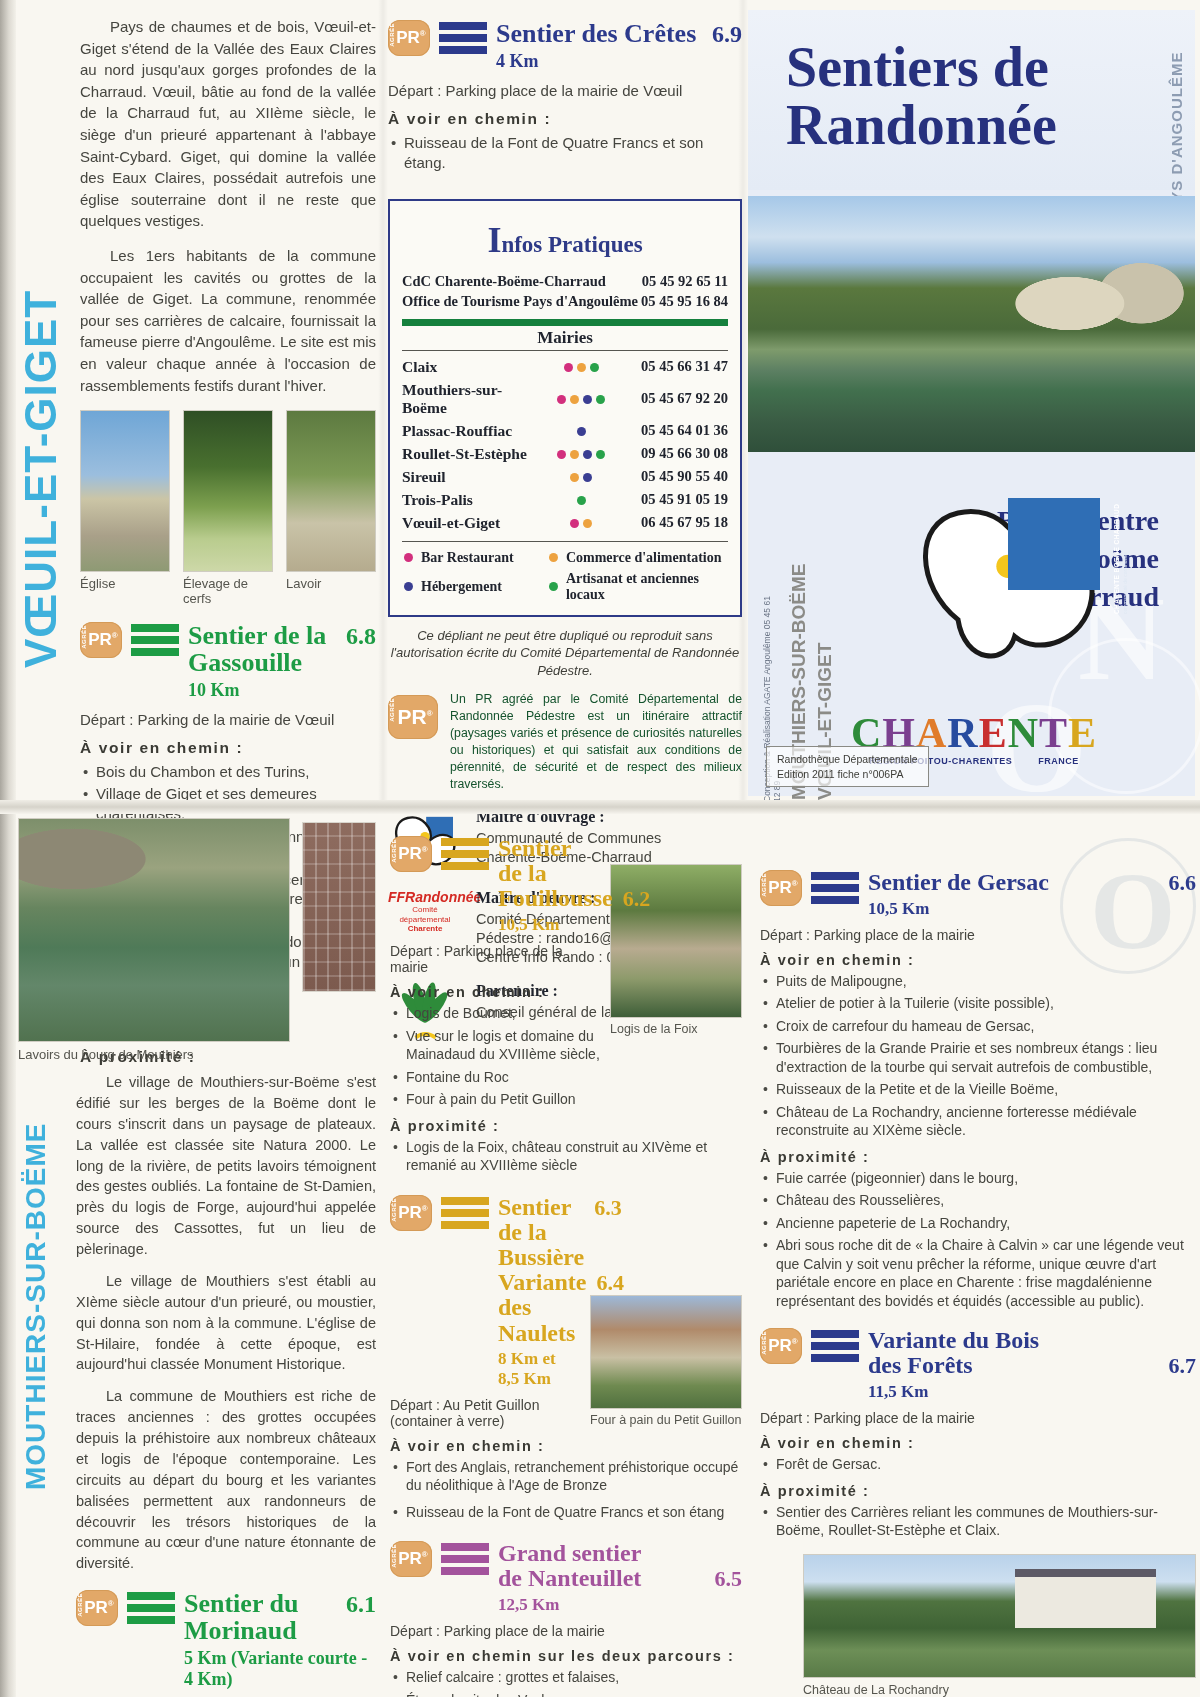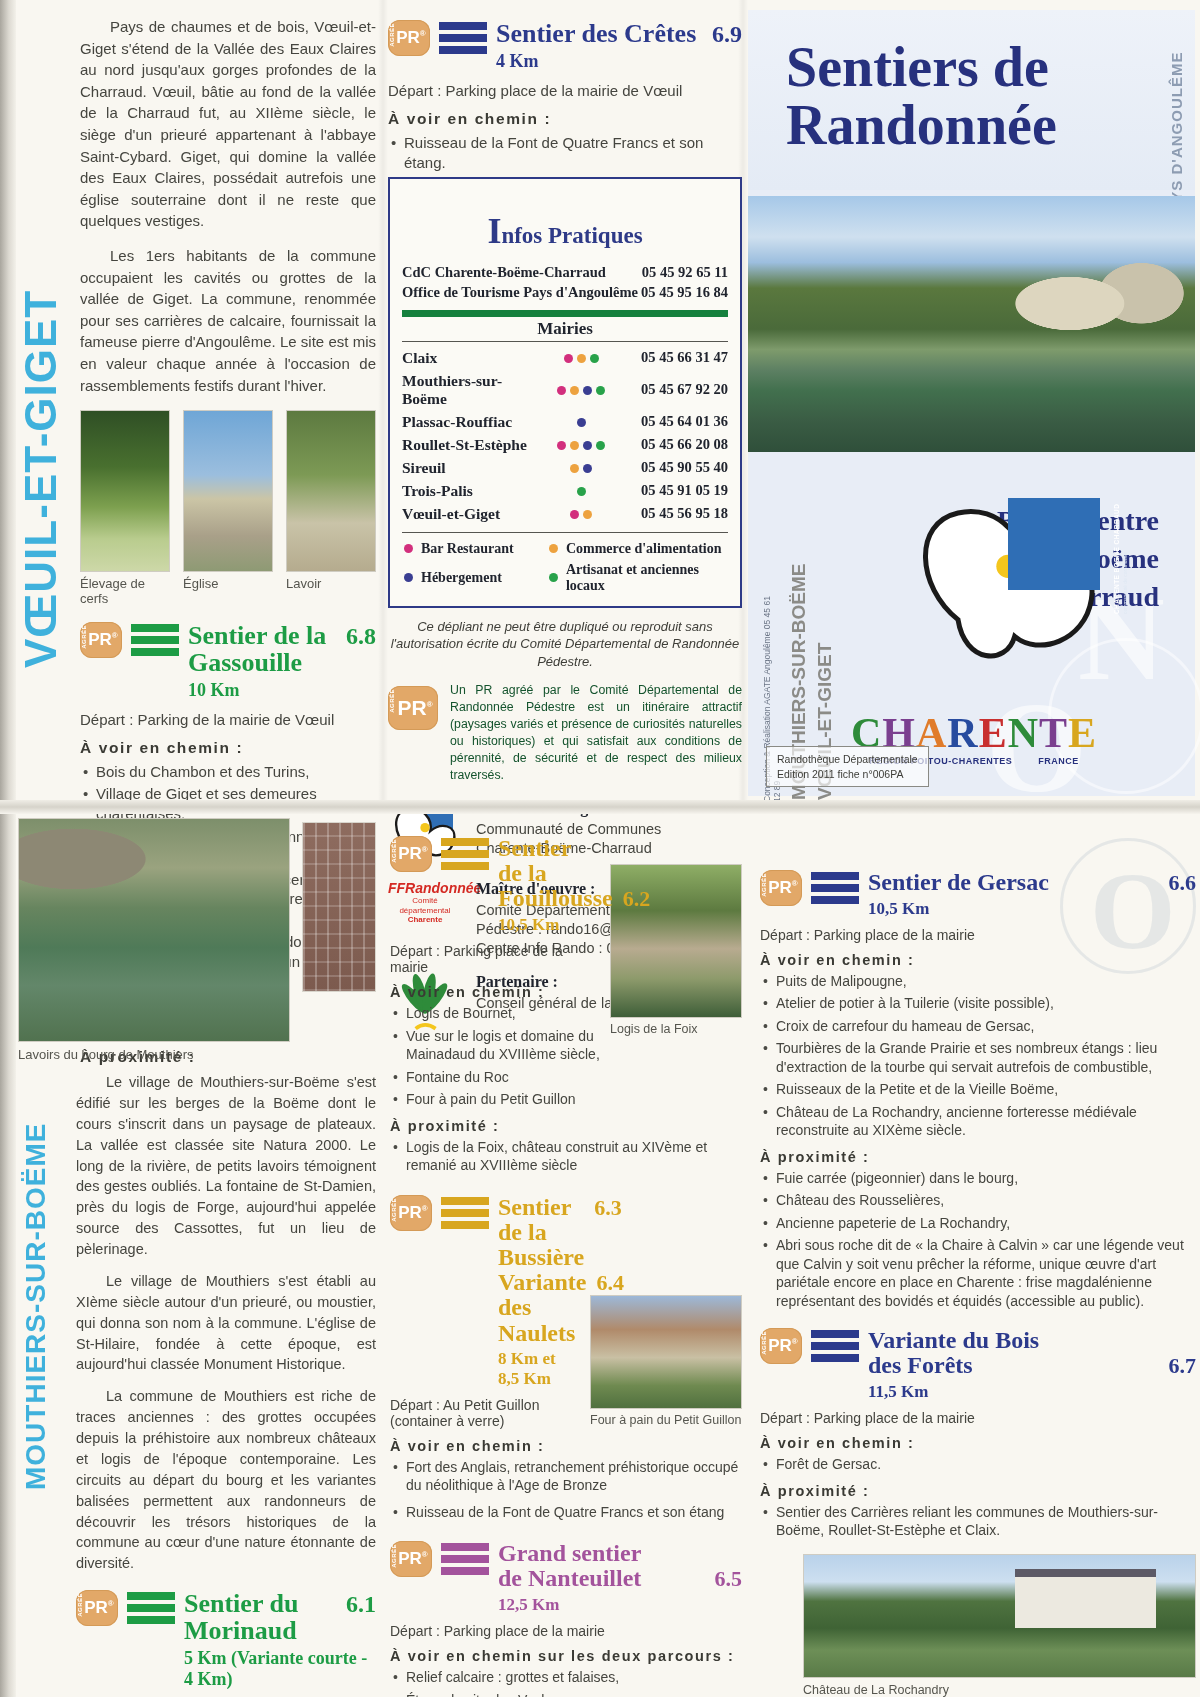--- a/index.html
+++ b/index.html
@@ -62,21 +62,21 @@
   .depart{margin:10px 0 2px 0;font-size:15px;}
   .p-bm .depart,.p-br .depart{font-size:14px;margin-top:8px;}
   .sec-head{font-weight:bold;color:#3a3a34;font-size:15.5px;letter-spacing:1.6px;margin:11px 0 5px 0;}
   .p-bm .sec-head,.p-br .sec-head{font-size:14.5px;margin:9px 0 4px 0;}
   ul.bullets{list-style:none;margin:0;padding:0 0 0 16px;}
   ul.bullets li{position:relative;margin:3px 0;line-height:1.32;font-size:15px;text-align:left;}
   .p-bm ul.bullets li,.p-br ul.bullets li{font-size:14px;margin:4px 0;}
   ul.bullets li::before{content:"•";position:absolute;left:-13px;color:#4a4a44;}
 
   
-  .infos-box{border:2px solid #2e3a87;padding:27px 12px 12px 12px;margin-top:4px;background:#fbfaf5;}
+  .infos-box{border:2px solid #2e3a87;padding:14px 12px 12px 12px;margin-top:26px;background:#fbfaf5;}
   .infos-title{text-align:center;font-family:"Liberation Serif",serif;font-weight:bold;color:#2e3a87;font-size:23px;margin:4px 0 12px 0;}
   .infos-title .bigI{font-size:36px;}
   .contact-row{display:flex;justify-content:space-between;align-items:baseline;font-family:"Liberation Serif",serif;font-weight:bold;color:#20242e;margin:3px 0;}
   .contact-row .cname{font-size:14.5px;}
   .contact-row .cphone{font-size:14.5px;white-space:nowrap;}
   .mairies-title{text-align:center;font-family:"Liberation Serif",serif;font-weight:bold;font-size:17px;color:#20242e;border-top:7px solid #15803d;border-bottom:1px solid #555550;margin:9px 0 7px 0;padding:2px 0;}
   .mairie-row{display:grid;grid-template-columns:1fr 90px 102px;align-items:center;margin:5px 0;font-family:"Liberation Serif",serif;font-weight:bold;color:#20242e;}
   .mairie-row .mname{font-size:15.5px;}
   .mairie-row .mdots{text-align:center;}
   .mairie-row .mphone{text-align:right;font-size:14.5px;white-space:nowrap;}
@@ -158,26 +158,26 @@
 
   <div class="panel p-tl">
     <div class="v-label vl-top">VŒUIL-ET-GIGET</div>
     <div class="tl-content">
       <div>
           <p class="body-p">Pays de chaumes et de bois, Vœuil-et-Giget s'étend de la Vallée des Eaux Claires au nord jusqu'aux gorges profondes de la Charraud. Vœuil, bâtie au fond de la vallée de la Charraud fut, au XIIème siècle, le siège d'un prieuré appartenant à l'abbaye Saint-Cybard. Giget, qui domine la vallée des Eaux Claires, possédait autrefois une église souterraine dont il ne reste que quelques vestiges.</p>
           <p class="body-p">Les 1ers habitants de la commune occupaient les cavités ou grottes de la vallée de Giget. La commune, renommée pour ses carrières de calcaire, fournissait la fameuse pierre d'Angoulême. Le site est mis en valeur chaque année à l'occasion de rassemblements festifs durant l'hiver.</p>
         </div>
       <div class="photo-row">
           <figure>
+          <div class="ph ph-church"></div>
+          <figcaption>Église</figcaption>
+        </figure>
+          <figure>
           <div class="ph ph-deer"></div>
           <figcaption>Élevage de cerfs</figcaption>
-        </figure>
-          <figure>
-          <div class="ph ph-church"></div>
-          <figcaption>Église</figcaption>
         </figure>
           <figure>
           <div class="ph ph-lavoir-sm"></div>
           <figcaption>Lavoir</figcaption>
         </figure>
         </div>
       <div class="trail c-green">
   <div class="trail-head">
     <div class="pr-badge">
       <span class="agree">AGRÉÉ</span>
@@ -269,36 +269,36 @@
           <span class="mphone">05 45 67 92 20</span>
         </div>
           <div class="mairie-row">
           <span class="mname">Plassac-Rouffiac</span>
           <span class="mdots"><span class="dot" style="background: rgb(58, 62, 146);"></span></span>
           <span class="mphone">05 45 64 01 36</span>
         </div>
           <div class="mairie-row">
           <span class="mname">Roullet-St-Estèphe</span>
           <span class="mdots"><span class="dot" style="background: rgb(210, 47, 125);"></span><span class="dot" style="background: rgb(237, 162, 63);"></span><span class="dot" style="background: rgb(58, 62, 146);"></span><span class="dot" style="background: rgb(40, 162, 74);"></span></span>
-          <span class="mphone">05 45 66 20 08</span>
+          <span class="mphone">09 45 66 30 08</span>
         </div>
           <div class="mairie-row">
           <span class="mname">Sireuil</span>
           <span class="mdots"><span class="dot" style="background: rgb(237, 162, 63);"></span><span class="dot" style="background: rgb(58, 62, 146);"></span></span>
           <span class="mphone">05 45 90 55 40</span>
         </div>
           <div class="mairie-row">
           <span class="mname">Trois-Palis</span>
           <span class="mdots"><span class="dot" style="background: rgb(40, 162, 74);"></span></span>
           <span class="mphone">05 45 91 05 19</span>
         </div>
           <div class="mairie-row">
           <span class="mname">Vœuil-et-Giget</span>
           <span class="mdots"><span class="dot" style="background: rgb(210, 47, 125);"></span><span class="dot" style="background: rgb(237, 162, 63);"></span></span>
-          <span class="mphone">05 45 56 95 18</span>
+          <span class="mphone">06 45 67 95 18</span>
         </div>
         </div>
       <div class="legend">
           <div class="legend-item">
           <span><span class="dot" style="background: rgb(210, 47, 125);"></span></span>
           <span>Bar Restaurant</span>
         </div>
           <div class="legend-item">
           <span><span class="dot" style="background: rgb(237, 162, 63);"></span></span>
           <span>Commerce d'alimentation</span>

